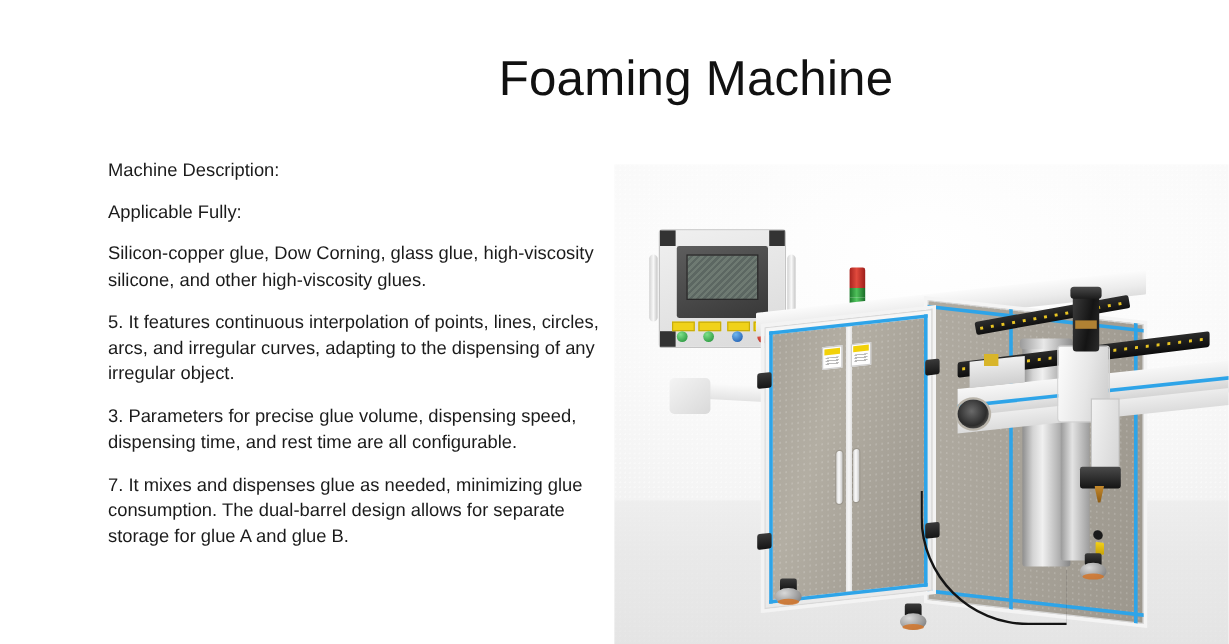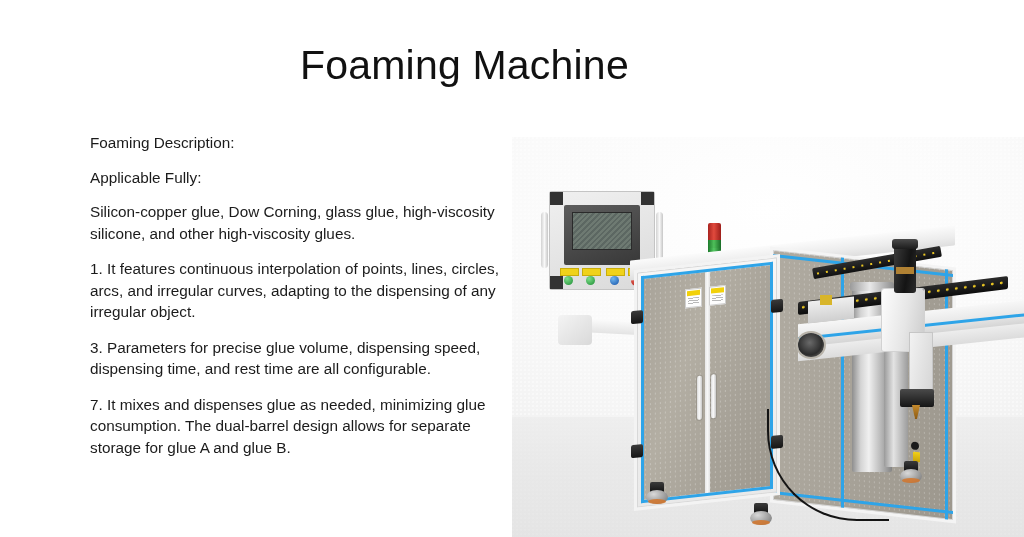--- a/index.html
+++ b/index.html
@@ -13,20 +13,21 @@
   }
   .slide{position:relative;width:1024px;height:537px;background:#fff;overflow:hidden;}
 
   
   .logo{position:absolute;left:14px;top:26px;width:240px;height:68px;}
   .logo svg{display:block;}
 
   
   .title{
     position:absolute;left:300px;top:42px;width:560px;
+    text-align:center;
     font-size:41px;font-weight:400;color:#111;
     font-family:"Liberation Sans", sans-serif;
     letter-spacing:.2px;
     white-space:nowrap;
   }
 
   
   .textcol{position:absolute;left:90px;top:132px;width:424px;}
   .para{
     font-size:15.3px;line-height:21.5px;color:#1b1b1b;
@@ -269,24 +270,24 @@
 </style>
 </head>
 <body>
 
 <div class="slide">
 
 
   <div class="title">Foaming Machine</div>
 
   <div class="textcol">
-    <p class="para tight">Foaming Description:</p>
+    <p class="para tight">Machine Description:</p>
     <p class="para tight">Applicable Fully:</p>
     <p class="para">Silicon-copper glue, Dow Corning, glass glue, high-viscosity silicone, and other high-viscosity glues.</p>
-    <p class="para">1. It features continuous interpolation of points, lines, circles, arcs, and irregular curves, adapting to the dispensing of any irregular object.</p>
+    <p class="para">5. It features continuous interpolation of points, lines, circles, arcs, and irregular curves, adapting to the dispensing of any irregular object.</p>
     <p class="para">3. Parameters for precise glue volume, dispensing speed, dispensing time, and rest time are all configurable.</p>
     <p class="para">7. It mixes and dispenses glue as needed, minimizing glue consumption. The dual-barrel design allows for separate storage for glue A and glue B.</p>
   </div>
 
   <div class="photo">
     <div class="noise"></div>
     <div class="floor"></div>
 
     <div class="mp hmi-arm"></div>
     <div class="mp hmi-arm2"></div>

